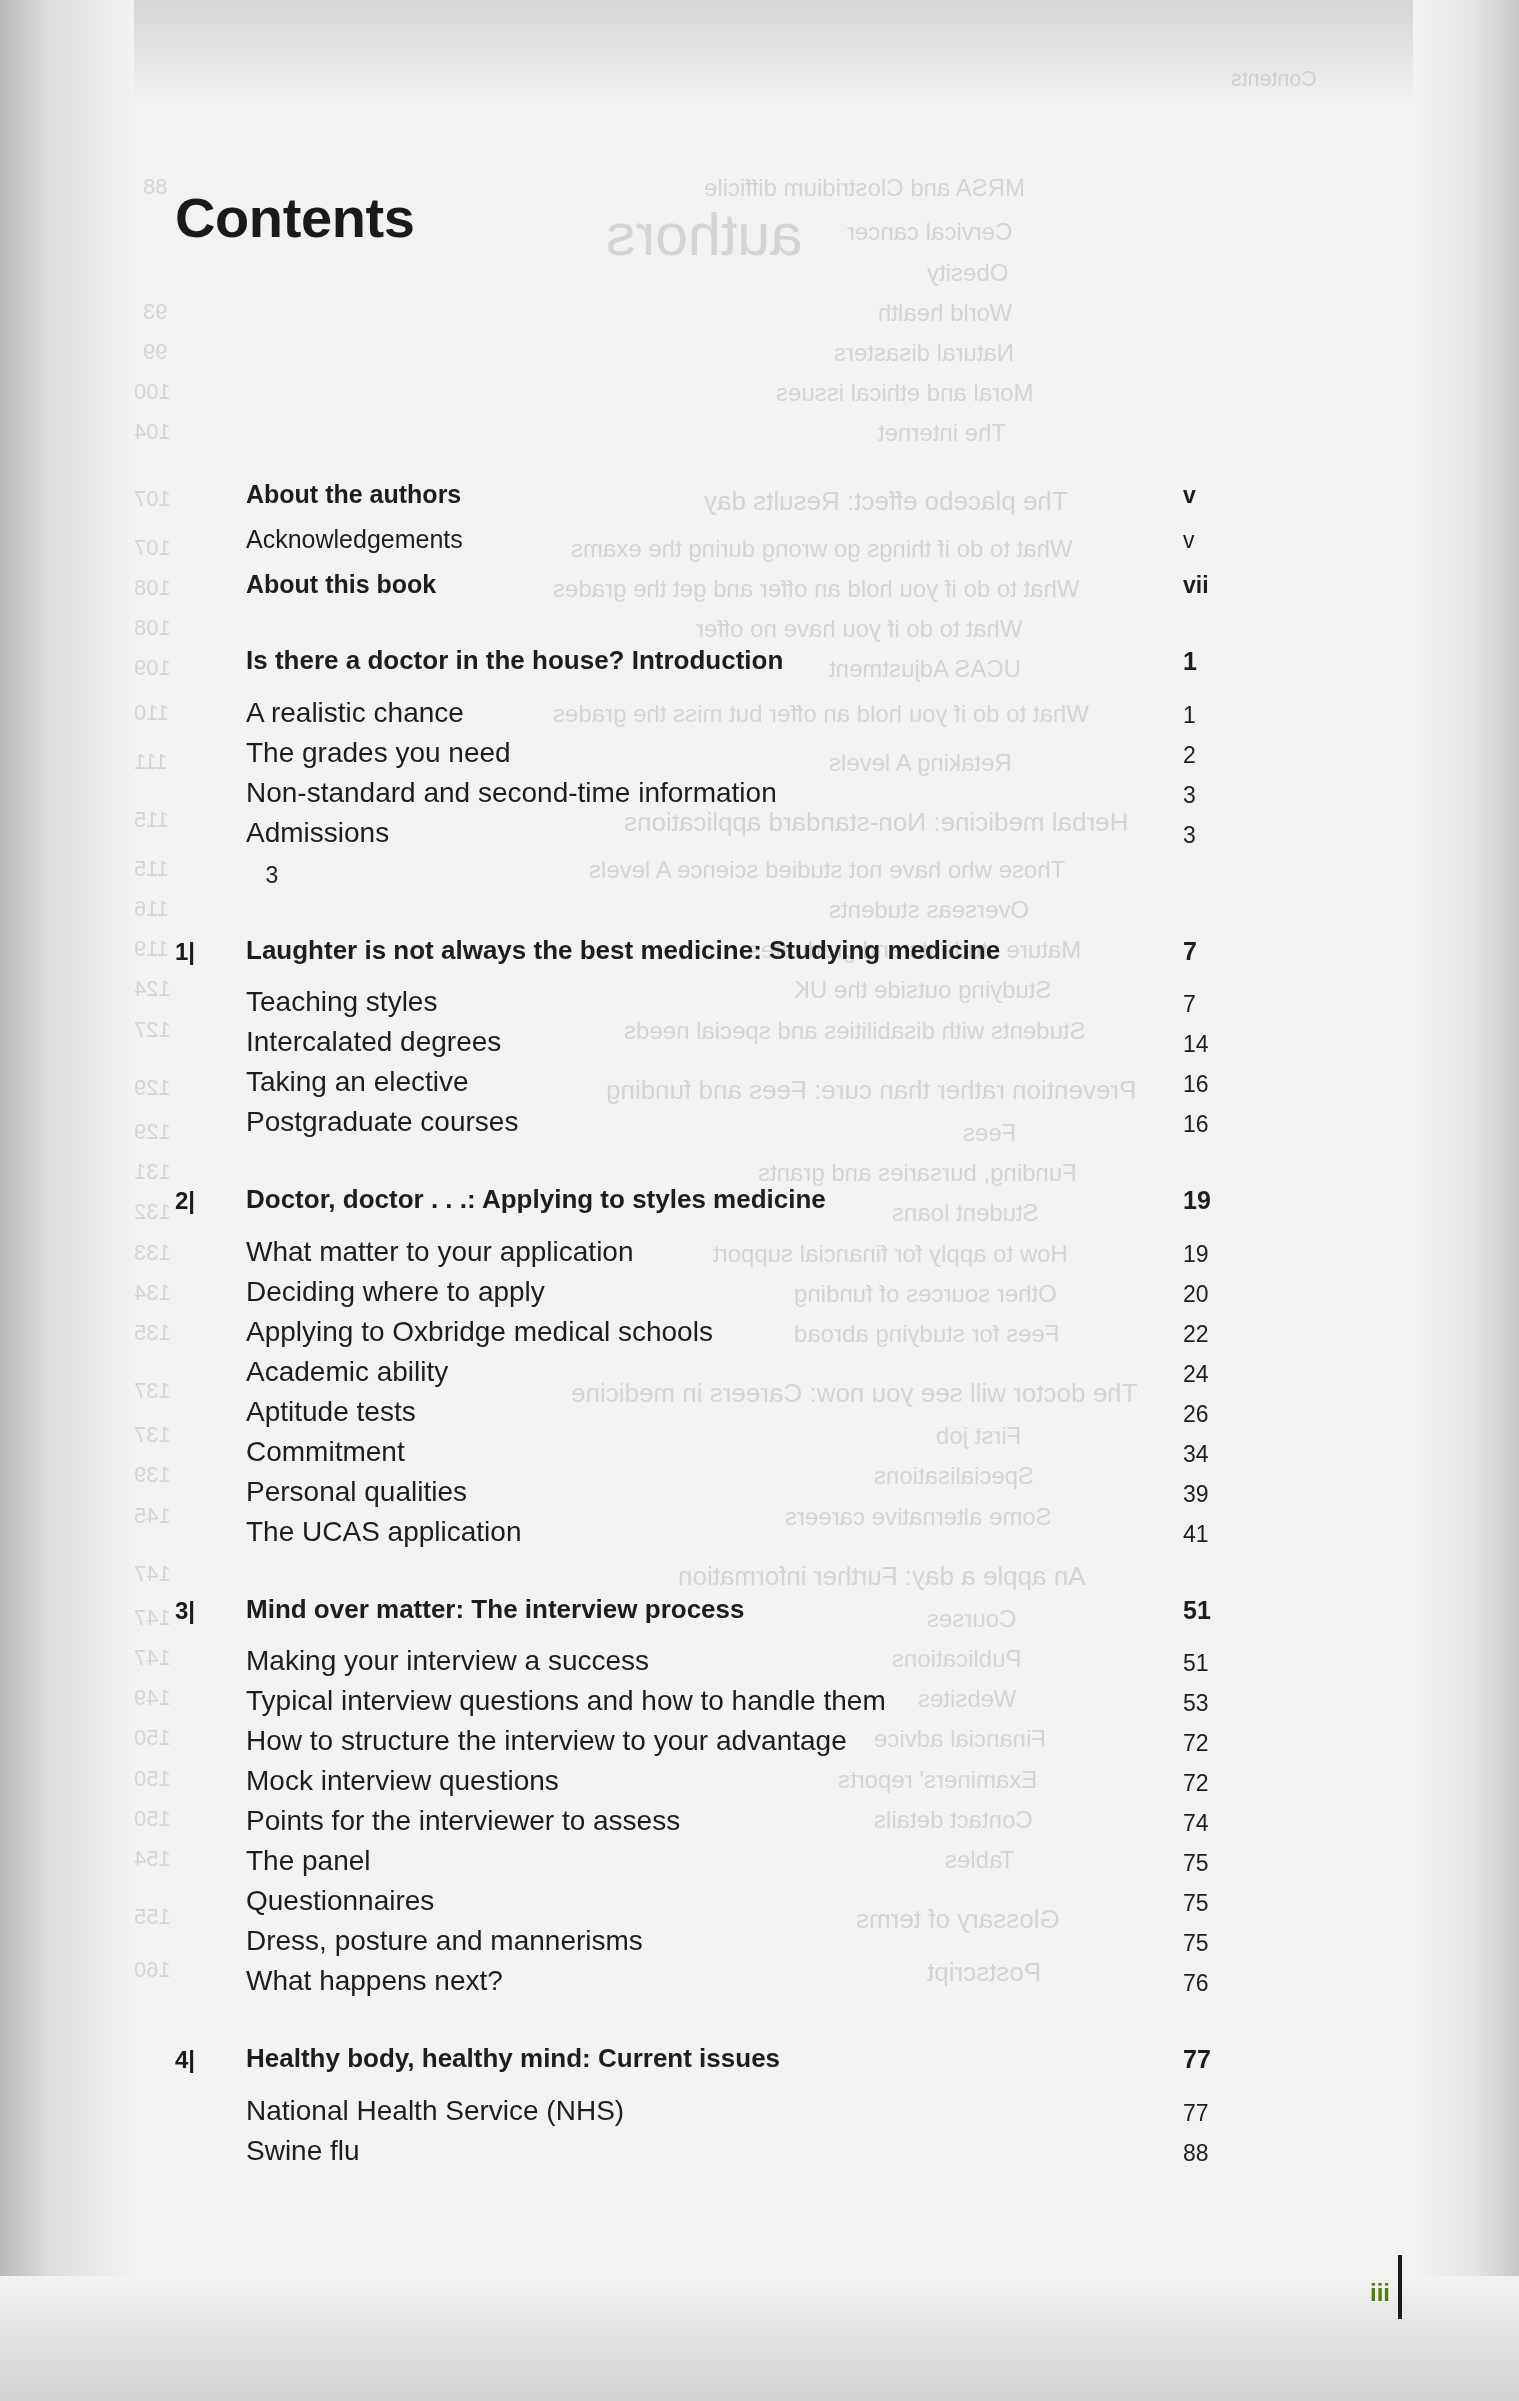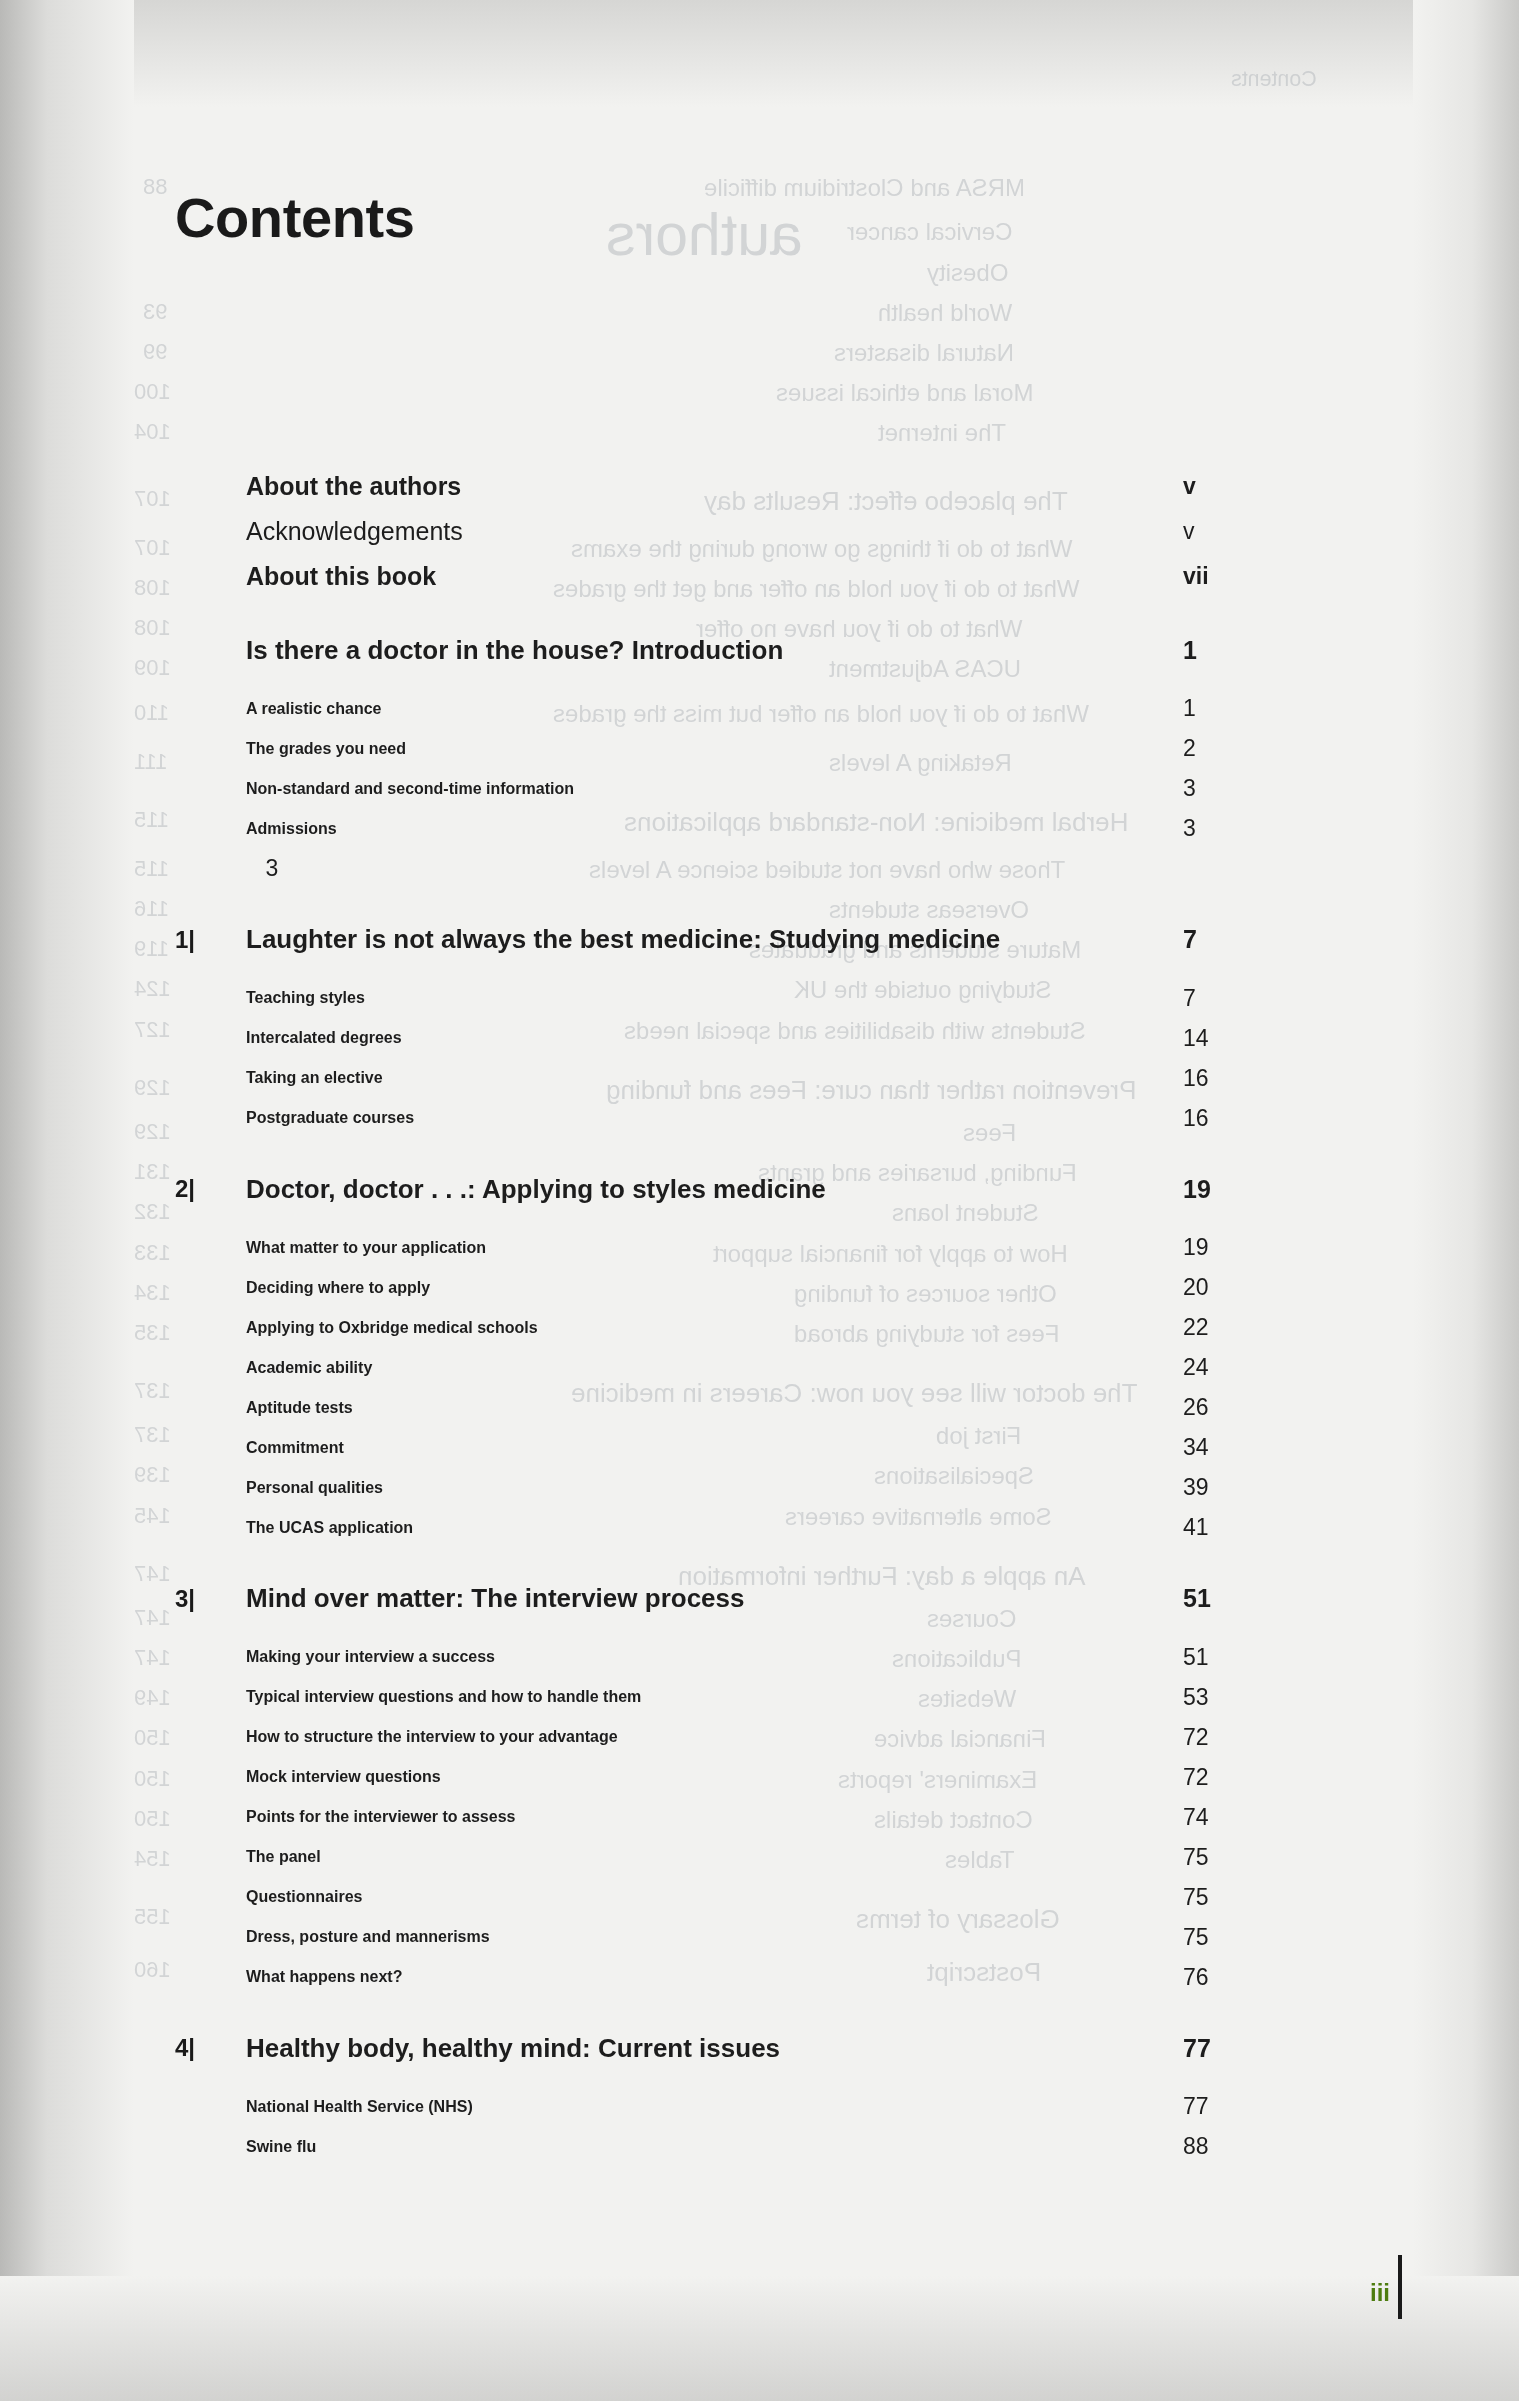--- a/index.html
+++ b/index.html
@@ -78,21 +78,21 @@
   .toc {
     position: absolute;
     left: 175px;
     top: 464px;
     width: 1088px;
   }
 
   .row {
     position: relative;
     display: flex;
-    align-items: center;
+    align-items: flex-end;
     color: #1d1d1d;
   }
   .row .num-col {
     width: 71px;
     flex: 0 0 71px;
     font-size: 24px;
     font-weight: bold;
     color: #1a1a1a;
   }
   .row .label {
@@ -130,22 +130,22 @@
   .chapter .pg {
     font-size: 25px;
     font-weight: bold;
   }
 
   
   .sub {
     height: 40px;
   }
   .sub .label {
-    font-size: 16px;
-    font-weight: bold;
+    font-size: 28px;
+    font-weight: normal;
   }
   .sub .pg {
     font-size: 23px;
   }
   .sub-first {
     margin-top: 12.5px;
   }
 
   .folio {
     position: absolute;

